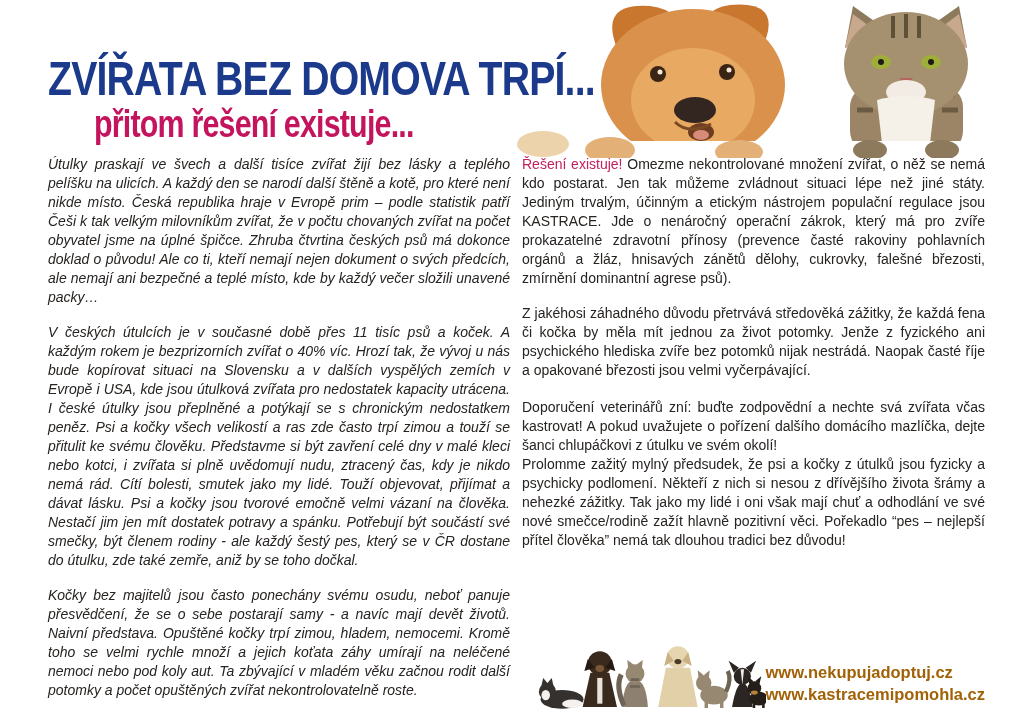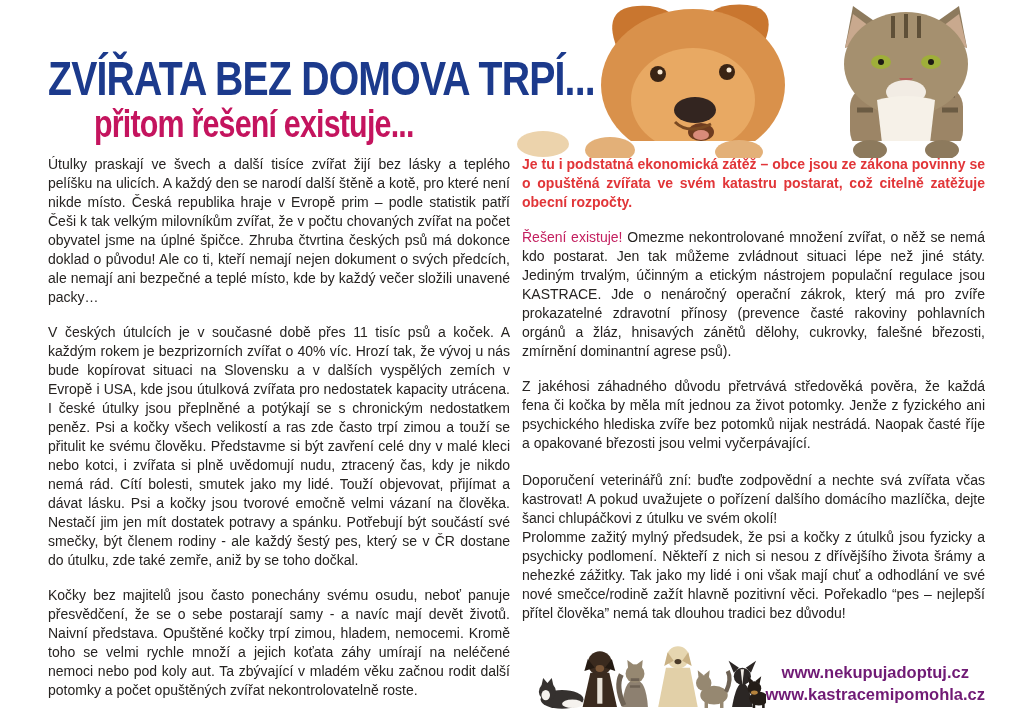--- a/index.html
+++ b/index.html
@@ -22,36 +22,36 @@
     color:#c4145e; white-space:nowrap;
     transform:scaleX(0.80); transform-origin:0 0;
   }
 
   .hero { position:absolute; left:515px; top:0; width:495px; height:158px; }
 
   .col {
     position:absolute; top:155px;
     font-size:14px; line-height:19px; text-align:justify;
   }
-  .col-left  { left:48px;  width:462px; }
+  .col-left  { left:48px;  width:462px;font-style:italic; }
   .col-right { left:522px; width:463px; }
   .col p { margin:0 0 16px 0; }
 
   .red     { color:#e13538; font-weight:bold; }
   .magenta { color:#c31e5e; font-weight:normal; }
   .b       { font-weight:normal; }
   .block   { display:block;margin-top:18px; }
 
   .bottom-row {
     position:absolute; left:538px; top:640px; width:447px;
     display:flex; justify-content:space-between; align-items:flex-end;
   }
   .websites {
-    text-align:center; font-weight:bold; font-size:16.5px;
-    line-height:22px; color:#701a75; padding-bottom:10px; white-space:nowrap;
+    text-align:left; font-weight:bold; font-size:16.5px;
+    line-height:22px; color:#a16207; padding-bottom:10px; white-space:nowrap;
   }
 </style>
 </head>
 <body>
 
 <div class="page">
 
   <h1 class="title">ZVÍŘATA BEZ DOMOVA TRPÍ...</h1>
   <div class="subtitle">přitom řešení existuje...</div>
 
@@ -101,23 +101,22 @@
     </svg>
   </div>
 
   <main class="col col-left">
     <p>Útulky praskají ve švech a další tisíce zvířat žijí bez lásky a teplého pelíšku na ulicích. A každý den se narodí další štěně a kotě, pro které není nikde místo. Česká republika hraje v Evropě prim – podle statistik patří Češi k tak velkým milovníkům zvířat, že v počtu chovaných zvířat na počet obyvatel jsme na úplné špičce. Zhruba čtvrtina českých psů má dokonce doklad o původu! Ale co ti, kteří nemají nejen dokument o svých předcích, ale nemají ani bezpečné a teplé místo, kde by každý večer složili unavené packy…</p>
     <p>V českých útulcích je v současné době přes 11 tisíc psů a koček. A každým rokem je bezprizorních zvířat o 40% víc. Hrozí tak, že vývoj u nás bude kopírovat situaci na Slovensku a v dalších vyspělých zemích v Evropě i USA, kde jsou útulková zvířata pro nedostatek kapacity utrácena. I české útulky jsou přeplněné a potýkají se s chronickým nedostatkem peněz. Psi a kočky všech velikostí a ras zde často trpí zimou a touží se přitulit ke svému člověku. Představme si být zavření celé dny v malé kleci nebo kotci, i zvířata si plně uvědomují nudu, ztracený čas, kdy je nikdo nemá rád. Cítí bolesti, smutek jako my lidé. Touží objevovat, přijímat a dávat lásku. Psi a kočky jsou tvorové emočně velmi vázaní na člověka. Nestačí jim jen mít dostatek potravy a spánku. Potřebují být součástí své smečky, být členem rodiny - ale každý šestý pes, který se v ČR dostane do útulku, zde také zemře, aniž by se toho dočkal.</p>
     <p>Kočky bez majitelů jsou často ponechány svému osudu, neboť panuje přesvědčení, že se o sebe postarají samy - a navíc mají devět životů. Naivní představa. Opuštěné kočky trpí zimou, hladem, nemocemi. Kromě toho se velmi rychle množí a jejich koťata záhy umírají na neléčené nemoci nebo pod koly aut. Ta zbývající v mladém věku začnou rodit další potomky a počet opuštěných zvířat nekontrolovatelně roste.</p>
   </main>
 
   <aside class="col col-right">
-    <p class="red">Je tu i podstatná ekonomická zátěž – obce jsou ze zákona povinny se o opuštěná zvířata ve svém katastru postarat, což citelně zatěžuje obecní rozpočty.</p>
     <p><span class="magenta">Řešení existuje!</span><span> Omezme nekontrolované množení zvířat, o něž se nemá kdo postarat. Jen tak můžeme zvládnout situaci lépe než jiné státy. </span><span class="b">Jediným trvalým, účinným a etickým nástrojem populační regulace jsou KASTRACE.</span><span> Jde o nenáročný operační zákrok, který má pro zvíře prokazatelné zdravotní přínosy (prevence časté rakoviny pohlavních orgánů a žláz, hnisavých zánětů dělohy, cukrovky, falešné březosti, zmírnění dominantní agrese psů).</span></p>
-    <p>Z jakéhosi záhadného důvodu přetrvává středověká pověra, že každá fena či kočka by měla mít jednou za život potomky. Jenže z fyzického ani psychického hlediska zvíře bez potomků nijak nestrádá. Naopak časté říje a opakované březosti jsou velmi vyčerpávající.</p>
+    <p>Z jakéhosi záhadného důvodu přetrvává středověká zážitky, že každá fena či kočka by měla mít jednou za život potomky. Jenže z fyzického ani psychického hlediska zvíře bez potomků nijak nestrádá. Naopak časté říje a opakované březosti jsou velmi vyčerpávající.</p>
     <p><span class="b block">Doporučení veterinářů zní: buďte zodpovědní a nechte svá zvířata včas kastrovat! A pokud uvažujete o pořízení dalšího domácího mazlíčka, dejte šanci chlupáčkovi z útulku ve svém okolí!</span><span>Prolomme zažitý mylný předsudek, že psi a kočky z útulků jsou fyzicky a psychicky podlomení. Někteří z nich si nesou z dřívějšího života šrámy a nehezké zážitky. Tak jako my lidé i oni však mají chuť a odhodlání ve své nové smečce/rodině zažít hlavně pozitivní věci. Pořekadlo “pes – nejlepší přítel člověka” nemá tak dlouhou tradici bez důvodu!</span></p>
   </aside>
 
   <div class="bottom-row">
     <svg width="265" height="75" viewBox="0 0 265 75">
 
       <g>
         <ellipse cx="28" cy="63" rx="25" ry="11" fill="#35312f"></ellipse>
         <circle cx="11" cy="54" r="10" fill="#35312f"></circle>
         <path d="M4,47 L6,38 L12,45 Z" fill="#35312f"></path>

